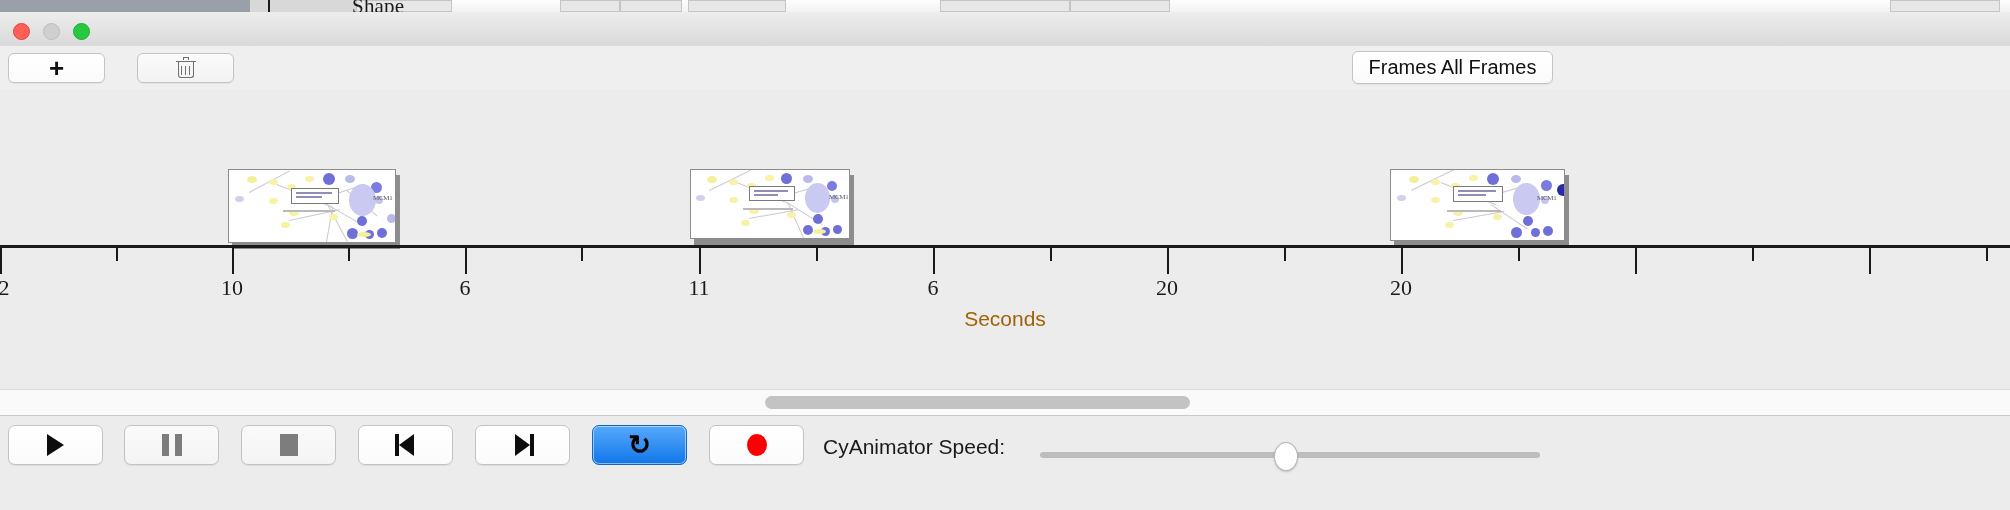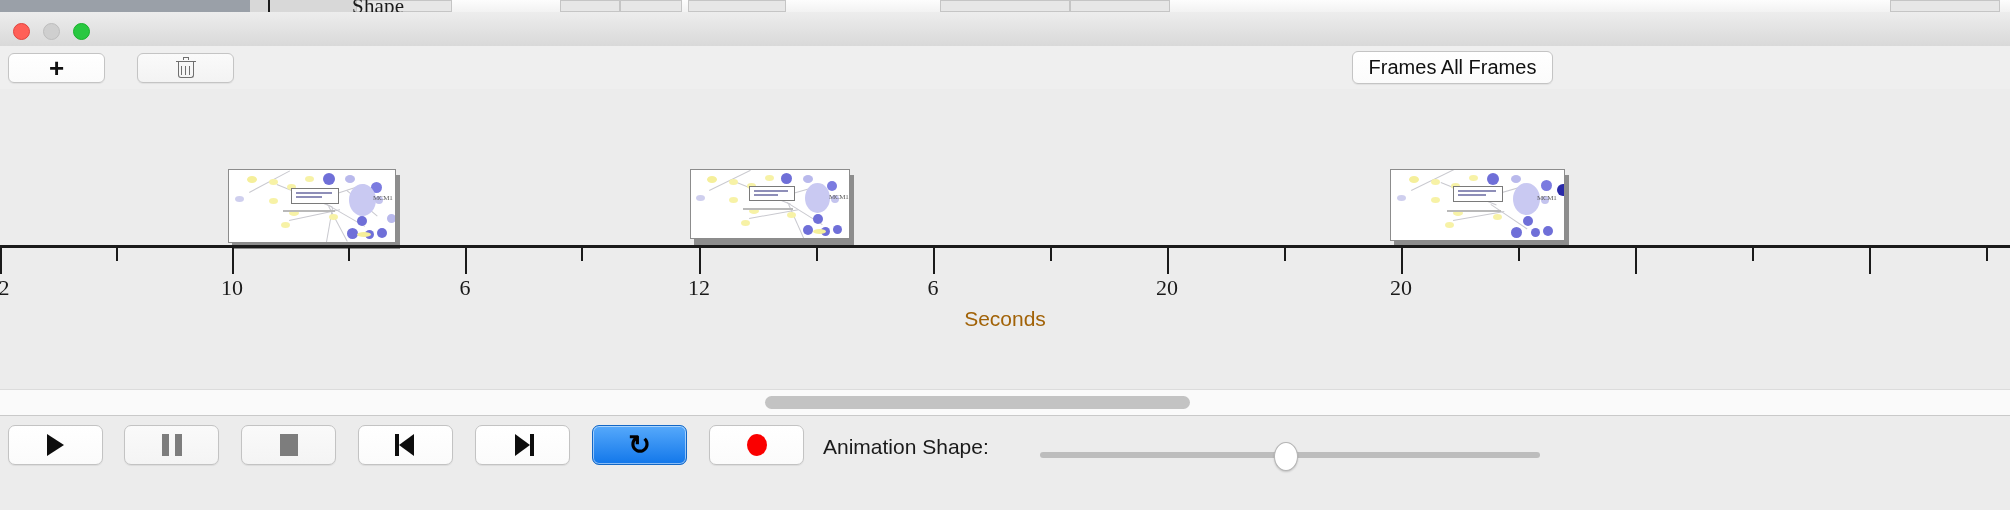--- a/index.html
+++ b/index.html
@@ -293,21 +293,21 @@
       <div class="tick maj" style="left:1401px;"></div>
       <div class="tick min" style="left:1518px;"></div>
       <div class="tick maj" style="left:1635px;"></div>
       <div class="tick min" style="left:1752px;"></div>
       <div class="tick maj" style="left:1869px;"></div>
       <div class="tick min" style="left:1986px;"></div>
 
       <div class="tlabel" style="left:4px;">2</div>
       <div class="tlabel" style="left:232px;">10</div>
       <div class="tlabel" style="left:465px;">6</div>
-      <div class="tlabel" style="left:699px;">12</div>
+      <div class="tlabel" style="left:699px;">11</div>
       <div class="tlabel" style="left:933px;">6</div>
       <div class="tlabel" style="left:1167px;">20</div>
       <div class="tlabel" style="left:1401px;">20</div>
 
       <div class="secs">Seconds</div>
     </div>
 
     <div class="hscroll">
       <div class="hthumb"></div>
     </div>
@@ -332,21 +332,21 @@
     <div class="cbtn" style="left:475px;width:95px;">
       <span class="ico-next"></span>
     </div>
     <div class="cbtn on" style="left:592px;width:95px;">
       <span class="ico-loop">↻</span>
     </div>
     <div class="cbtn" style="left:709px;width:95px;">
       <span class="ico-rec"></span>
     </div>
 
-    <div class="speed-lbl">Animation Shape:</div>
+    <div class="speed-lbl">CyAnimator Speed:</div>
 
     <div class="slider">
       <div class="strack"></div>
       <div class="sthumb"></div>
     </div>
   </div>
 
 </div>
 
 </body></html>

